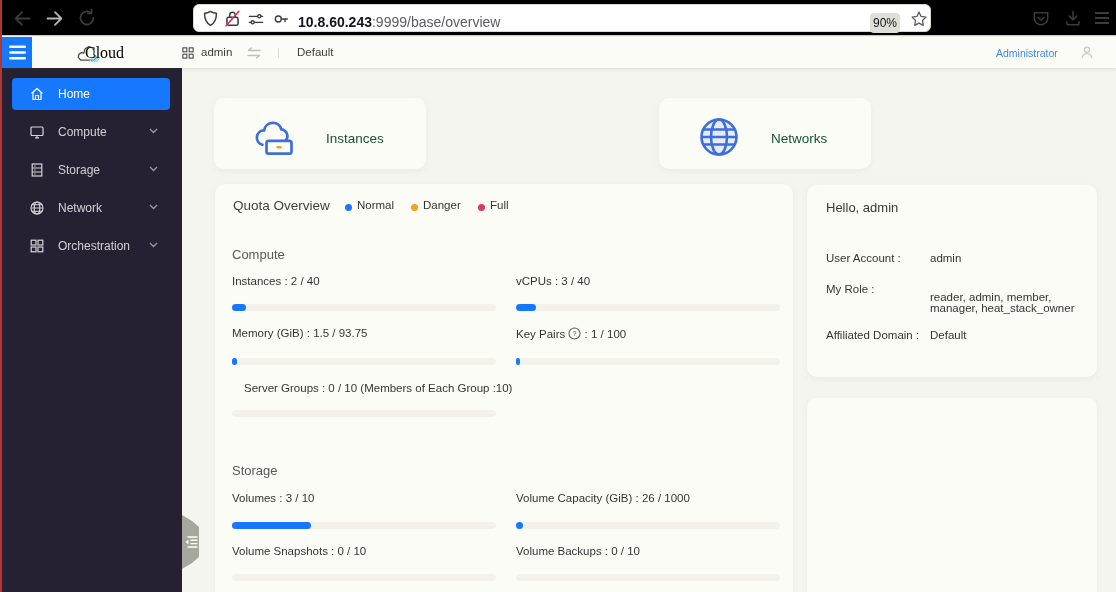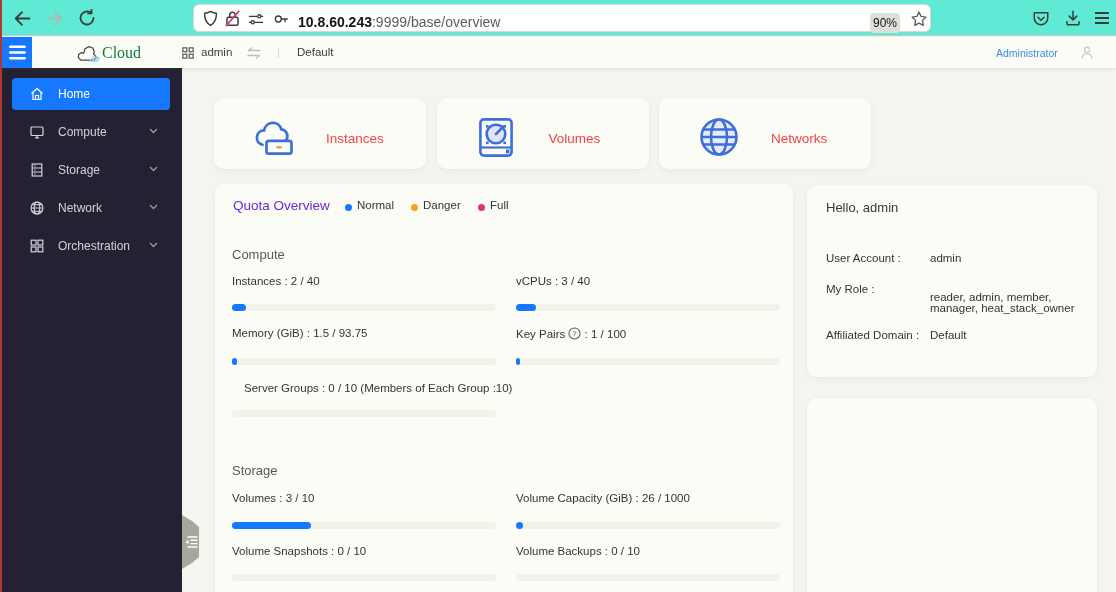--- a/index.html
+++ b/index.html
@@ -1,43 +1,43 @@
 <!DOCTYPE html>
 <html><head>
 <meta charset="utf-8">
 <style>
   * { margin:0; padding:0; box-sizing:border-box; }
   html,body { width:1116px; height:592px; overflow:hidden; font-family:"Liberation Sans", sans-serif; }
   body { position:relative; background:#f4f5ee; }
   .abs { position:absolute; }
   
-  #chrome { position:absolute; left:0; top:0; width:1116px; height:36px; background:#5eead4; border-bottom:1px solid #ccccc5; }
+  #chrome { position:absolute; left:0; top:0; width:1116px; height:36px; background:#000000; border-bottom:1px solid #ccccc5; }
   #redline { position:absolute; left:0; top:0; width:2px; height:592px; background:#b13832; z-index:50; }
   #urlbar { position:absolute; left:193px; top:4px; width:738px; height:28px; background:#ffffff; border:1px solid #d8d8d0; border-radius:6px; }
   .urltext { position:absolute; left:104px; top:9px; font-size:14px; color:#5b5b66; white-space:nowrap; }
   .urltext b { color:#15141a; font-weight:bold; }
   #zoombadge { position:absolute; left:676px; top:8px; width:30px; height:20px; background:#dedfd7; border-radius:4px; font-size:12px; color:#15141a; text-align:center; line-height:20px; }
   
   #appheader { position:absolute; left:0; top:37px; width:1116px; height:31px; background:#fcfcf6; box-shadow:0 1px 3px rgba(100,100,90,0.18); z-index:5; }
   #bluesq { position:absolute; left:2px; top:0; width:30px; height:31px; background:#1677ff; }
-  #logotext { position:absolute; left:102px; top:7px; font-family:"Liberation Serif", serif; font-size:16px; color:#15803d; }
+  #logotext { position:absolute; left:85px; top:7px; font-family:"Liberation Serif", serif; font-size:16px; color:#000000; }
   .hdrtxt { position:absolute; top:9px; font-size:11.5px; color:#3d3d3d; }
   
   #sidebar { position:absolute; left:0; top:68px; width:182px; height:524px; background:#252132; }
   .menuitem { position:absolute; left:12px; width:158px; height:32px; border-radius:4px; }
   .menuitem .mlabel { position:absolute; left:46px; top:9px; font-size:12px; color:rgba(255,255,255,0.78); }
   .menuitem .micon { position:absolute; left:18px; top:9px; }
   .menuitem .chev { position:absolute; right:12px; top:12px; }
   #mi-home { background:#1677ff; }
   #mi-home .mlabel { color:#fff; }
   
   #content { position:absolute; left:182px; top:68px; width:934px; height:524px; background:#f4f5ee; }
   .card { position:absolute; background:#fcfcf7; border-radius:10px; box-shadow:0 2px 6px rgba(120,120,110,0.08); }
   .topcard { top:30px; width:212px; height:71px; }
-  .topcard .tlabel { position:absolute; left:112px; top:33px; font-size:13.5px; color:#ef4444; }
+  .topcard .tlabel { position:absolute; left:112px; top:33px; font-size:13.5px; color:#14532d; }
   .topcard .ticon { position:absolute; left:41px; top:20px; }
   
   #quota { left:33px; top:116px; width:578px; height:560px; }
   .qlbl { position:absolute; font-size:11.5px; color:#343434; white-space:nowrap; }
   .qtrack { position:absolute; width:264px; height:7px; border-radius:4px; background:#f2f2eb; }
   .qfill { position:absolute; height:7px; border-radius:4px; background:#1677ff; }
   .sect { position:absolute; font-size:13px; color:#585858; }
   .dot { position:absolute; width:7px; height:7px; border-radius:50%; top:8px; }
   .legtxt { position:absolute; top:3px; font-size:11.5px; color:#343434;text-align:right; }
   
@@ -207,45 +207,31 @@
 <div id="content">
 
   <div class="card topcard" style="left:32px">
     <svg class="ticon" style="top:21px" width="38" height="36" viewBox="0 0 38 36" fill="none">
       <path d="M7.5 25.8 a7.3 7.3 0 0 1 1.6 -14.4 a8.8 8.8 0 0 1 17.2 -1.1 a6.8 6.8 0 0 1 4.1 11.5" stroke="#3d6fd9" stroke-width="2.7" stroke-linecap="round"></path>
       <rect x="11.5" y="21.8" width="25" height="12.8" rx="2.2" fill="#fcfcf7" stroke="#3d6fd9" stroke-width="2.7"></rect>
       <rect x="21.3" y="26.9" width="5.4" height="2.6" rx="1.3" fill="#e8a23c"></rect>
     </svg>
     <div class="tlabel">Instances</div>
   </div>
-  <div class="card topcard" style="left:254.5px">
-    <svg class="ticon" style="left:42px;top:20px" width="34" height="39" viewBox="0 0 34 39" fill="none">
-      <rect x="1.4" y="1.4" width="31.2" height="36.2" rx="3.5" stroke="#3d6fd9" stroke-width="2.6"></rect>
-      <path d="M1.4 29.5 h31.2" stroke="#3d6fd9" stroke-width="2.2"></path>
-      <circle cx="17" cy="16" r="9.3" fill="#dfe5f6" stroke="#3d6fd9" stroke-width="2.6"></circle>
-      <path d="M17 16 L24.5 8.5" stroke="#3d6fd9" stroke-width="2.6" stroke-linecap="round"></path>
-      <rect x="7" y="7" width="2.6" height="2.6" fill="#3d6fd9"></rect>
-        <rect x="24.4" y="7" width="2.6" height="2.6" fill="#3d6fd9"></rect>
-      <rect x="7" y="23.5" width="2.6" height="2.6" fill="#3d6fd9"></rect>
-        <rect x="24.4" y="23.5" width="2.6" height="2.6" fill="#3d6fd9"></rect>
-      <rect x="27" y="31.5" width="3.4" height="3.8" fill="#3d6fd9"></rect>
-    </svg>
-    <div class="tlabel">Volumes</div>
-  </div>
   <div class="card topcard" style="left:477px">
     <svg class="ticon" style="left:40px;top:19px" width="40" height="40" viewBox="0 0 40 40" fill="none">
       <circle cx="20" cy="20" r="17.5" fill="#e7ebf7" stroke="#3d6fd9" stroke-width="2.6"></circle>
       <ellipse cx="20" cy="20" rx="8" ry="17.5" stroke="#3d6fd9" stroke-width="2.6"></ellipse>
       <path d="M2.5 20 h35 M4.5 12.5 h31 M4.5 27.5 h31" stroke="#3d6fd9" stroke-width="2.6"></path>
     </svg>
     <div class="tlabel">Networks</div>
   </div>
 
   <div class="card" id="quota">
-    <div style="position:absolute;left:18px;top:14px;font-size:13.5px;color:#6d28d9">Quota Overview</div>
+    <div style="position:absolute;left:18px;top:14px;font-size:13.5px;color:#404040">Quota Overview</div>
     <span class="dot" style="left:130px;top:20px;background:#1677ff"></span>
       <span class="legtxt" style="left:142px;top:15px">Normal</span>
     <span class="dot" style="left:196px;top:20px;background:#f7a01d"></span>
       <span class="legtxt" style="left:208px;top:15px">Danger</span>
     <span class="dot" style="left:263px;top:20px;background:#dd3764"></span>
       <span class="legtxt" style="left:275px;top:15px">Full</span>
 
     <div class="sect" style="left:17px;top:63px">Compute</div>
     <div class="qlbl" style="left:17px;top:91px">Instances : 2 / 40</div>
     <div class="qlbl" style="left:301px;top:91px">vCPUs : 3 / 40</div>

